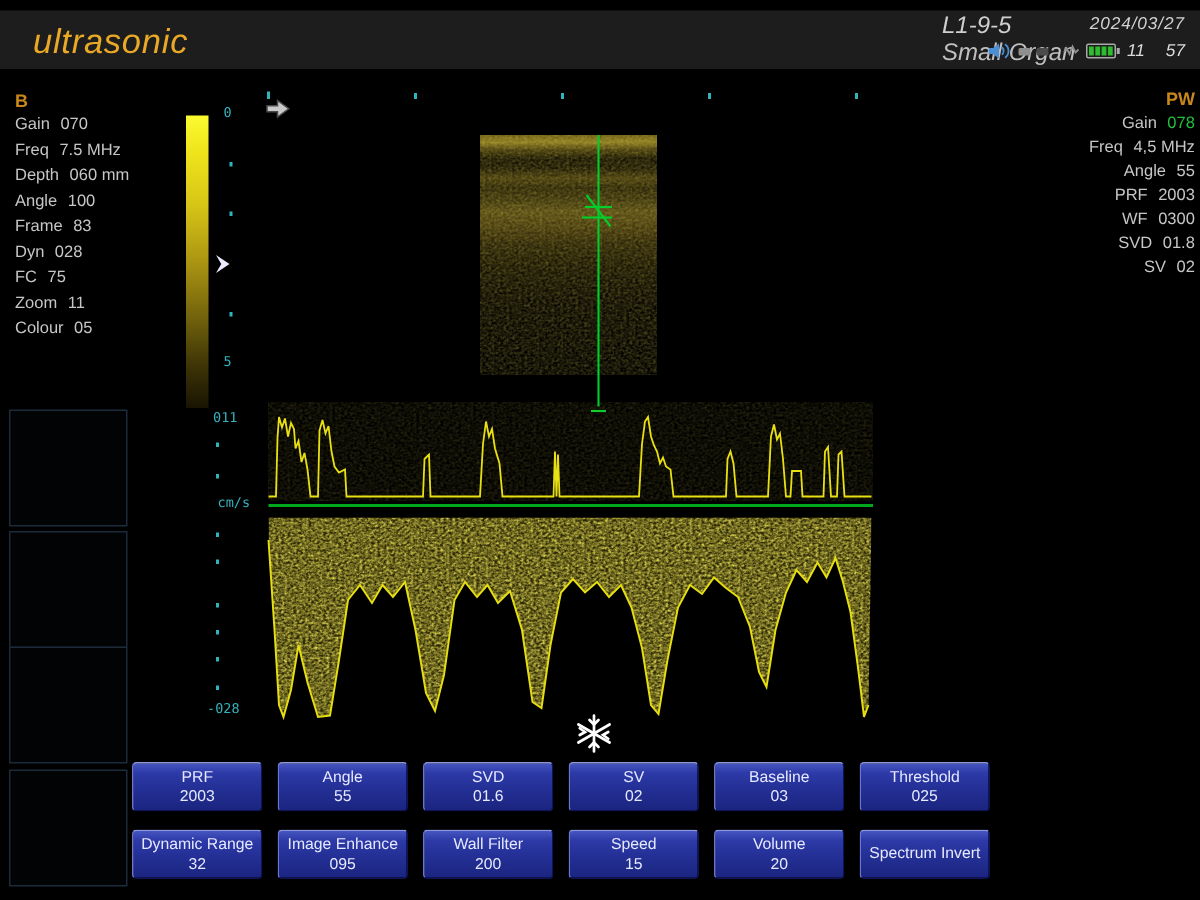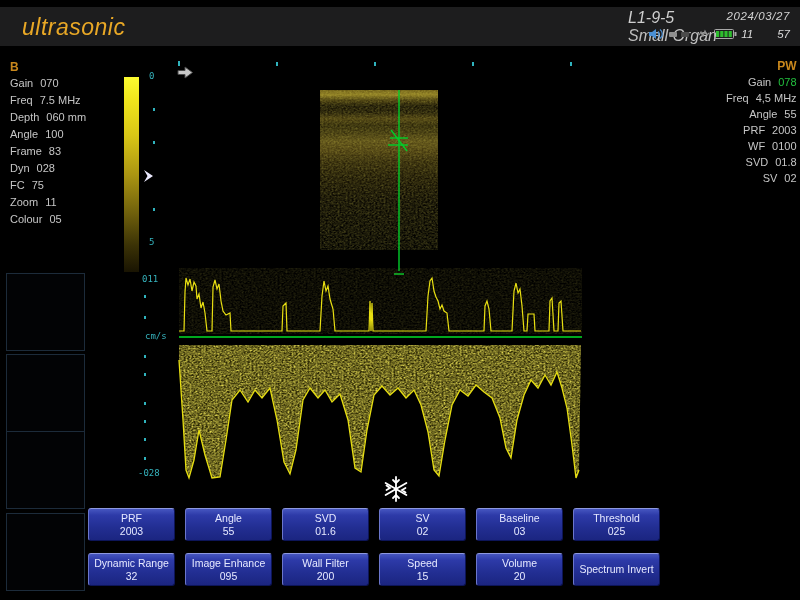--- a/index.html
+++ b/index.html
@@ -10,21 +10,21 @@
   .topbar{position:absolute;left:0;top:7px;width:800px;height:39px;background:#1d1d1e;font-style:italic;}
   .brand{position:absolute;left:22px;top:7px;font-size:23px;color:#e9a826;letter-spacing:0.5px;}
   .probe-block{position:absolute;left:612px;top:2px;color:#cfcfcf;font-size:16px;line-height:18px;margin-left:16px;}
   .probe-block .preset{color:#bfbfbf;}
   .dt{position:absolute;right:10px;top:3px;font-size:11.5px;color:#d2d2d2;letter-spacing:0.6px;}
   .status{position:absolute;right:10px;top:21px;display:flex;align-items:center;gap:4px;
           color:#dcdcdc;font-size:11.5px;}
   .vbar{display:inline-block;height:5px;border-radius:1px;}
   .v1{width:8px;background:#8f8f8f;}
   .v2{width:8px;background:#4b4b4b;margin-right:6px;}
-  .t-min{margin-left:20px;}
+  .t-min{margin-left:10px;}
 
   
   .panel{position:absolute;font-size:11px;color:#c6c6c6;}
   .panel .mode{font-size:12px;font-weight:bold;color:#c8871c;height:17px;}
   .pline{height:17px;white-space:nowrap;}
   .pline .lab{margin-right:7px;}
   .left-panel{left:10px;top:60px;}
   .right-panel{left:726px;top:59px;text-align:right;}
   .right-panel .pline{height:16px;}
   .green{color:#22c03e;margin-top:38px;}
@@ -104,21 +104,21 @@
     <div class="pline"><span class="lab">Zoom</span><span>11</span></div>
     <div class="pline"><span class="lab">Colour</span><span>05</span></div>
   </div>
 
   <div class="panel right-panel">
     <div class="mode">PW</div>
     <div class="pline"><span class="lab">Gain</span><span class="green">078</span></div>
     <div class="pline"><span class="lab">Freq</span><span>4,5 MHz</span></div>
     <div class="pline"><span class="lab">Angle</span><span>55</span></div>
     <div class="pline"><span class="lab">PRF</span><span>2003</span></div>
-    <div class="pline"><span class="lab">WF</span><span>0100</span></div>
+    <div class="pline"><span class="lab">WF</span><span>0300</span></div>
     <div class="pline"><span class="lab">SVD</span><span>01.8</span></div>
     <div class="pline"><span class="lab">SV</span><span>02</span></div>
   </div>
 
   <div class="colorbar"></div>
 
   <span class="slabel" style="left:149px;top:71px">0</span>
   <span class="slabel" style="left:149px;top:237px">5</span>
   <span class="slabel" style="left:142px;top:274px">011</span>
   <span class="slabel" style="left:145px;top:331px">cm/s</span>

